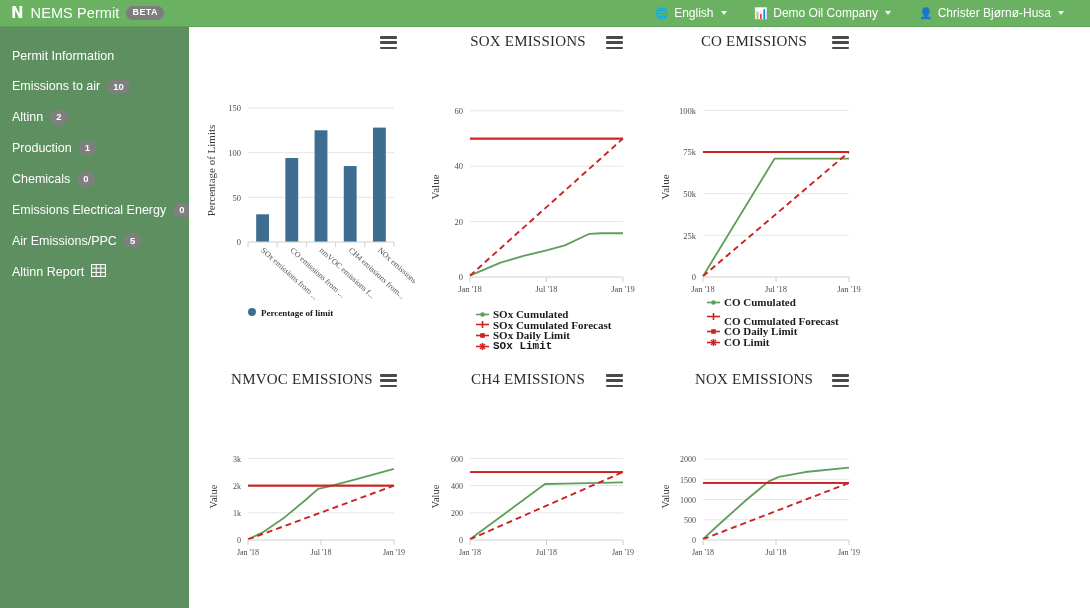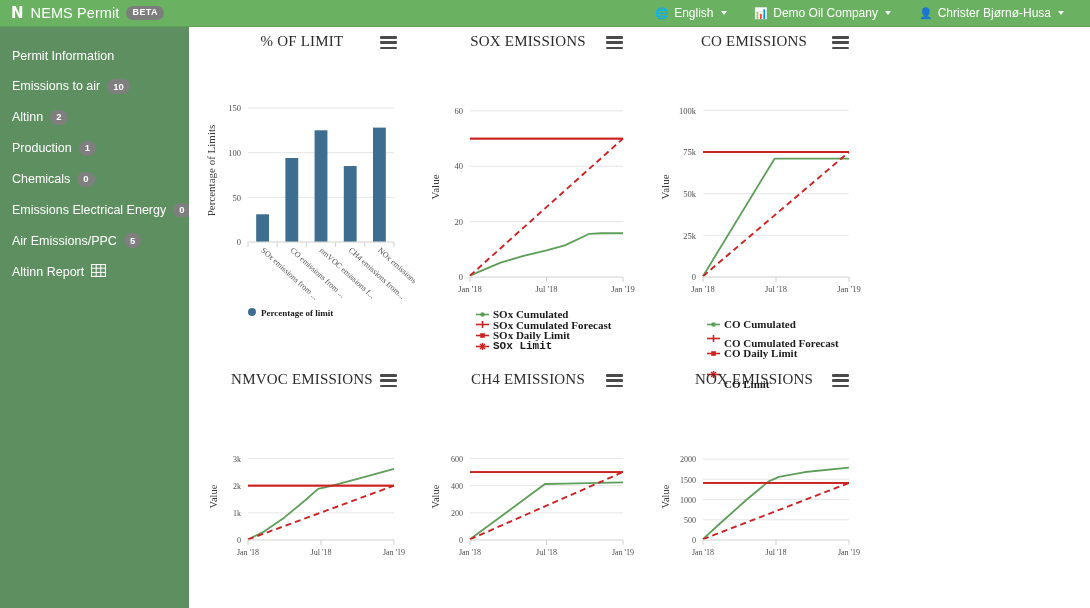--- a/index.html
+++ b/index.html
@@ -148,21 +148,20 @@
           <line x1="5.2" y1="0.5" x2="5.2" y2="12.5" stroke="#ffffff" stroke-width="1"></line>
           <line x1="9.8" y1="0.5" x2="9.8" y2="12.5" stroke="#ffffff" stroke-width="1"></line>
         </svg>
       </span>
     </div>
   </div>
 
   <div id="main">
     <div class="chart-row">
       <div class="chart-card" style="width:226px;height:338px;">
-        <div class="chart-title">% OF LIMIT</div>
         <div class="burger">
             <i></i>
             <i></i>
             <i></i>
           </div>
         <svg class="plot" id="svg-0" width="226" height="338">
             <line x1="59" y1="215" x2="205" y2="215" stroke="#e6e6e6" stroke-width="1"></line>
             <text x="52" y="218.2" text-anchor="end" font-size="8.5" fill="#4d4d4d">0</text>
             <line x1="59" y1="170.3125" x2="205" y2="170.3125" stroke="#e6e6e6" stroke-width="1"></line>
             <text x="52" y="173.5125" text-anchor="end" font-size="8.5" fill="#4d4d4d">50</text>
@@ -278,21 +277,21 @@
             <path d="M62.00 125.00 L208.00 125.00" fill="none" stroke="#cc2222" stroke-width="1.8" stroke-linejoin="round" stroke-linecap="butt"></path>
             <path d="M62.00 125.00 L208.00 125.00" fill="none" stroke="#cc2222" stroke-width="1.8" stroke-linejoin="round" stroke-linecap="butt"></path>
             <line x1="62" y1="250" x2="208" y2="250" stroke="#dcdcdc" stroke-width="1"></line>
             <line x1="62" y1="250" x2="62" y2="255" stroke="#cfcfcf" stroke-width="1"></line>
             <text x="62" y="265" text-anchor="middle" font-size="8.5" fill="#4d4d4d">Jan '18</text>
             <line x1="135" y1="250" x2="135" y2="255" stroke="#cfcfcf" stroke-width="1"></line>
             <text x="135" y="265" text-anchor="middle" font-size="8.5" fill="#4d4d4d">Jul '18</text>
             <line x1="208" y1="250" x2="208" y2="255" stroke="#cfcfcf" stroke-width="1"></line>
             <text x="208" y="265" text-anchor="middle" font-size="8.5" fill="#4d4d4d">Jan '19</text>
           </svg>
-        <div class="legend" id="lg-2" style="left:66px;top:292px;">
+        <div class="legend" id="lg-2" style="left:66px;top:270px;">
             <div class="legend-row">
               <svg width="13" height="9" class="lg-sym">
                 <line x1="0" y1="4.5" x2="13" y2="4.5" stroke="#5f9e5a" stroke-width="1.6"></line>
                 <circle cx="6.5" cy="4.5" r="2.3" fill="#5f9e5a"></circle>
               </svg>
               <span style="font-weight: bold;">CO Cumulated</span>
             </div>
             <div class="legend-row">
               <svg width="13" height="9" class="lg-sym">
                 <line x1="0" y1="4.5" x2="13" y2="4.5" stroke="#cc2222" stroke-width="1.6"></line>
@@ -307,21 +306,21 @@
               </svg>
               <span style="font-weight: bold;">CO Daily Limit</span>
             </div>
             <div class="legend-row">
               <svg width="13" height="9" class="lg-sym">
                 <line x1="0" y1="4.5" x2="13" y2="4.5" stroke="#cc2222" stroke-width="1.6"></line>
                 <line x1="6.5" y1="1" x2="6.5" y2="8" stroke="#cc2222" stroke-width="1.6"></line>
                 <line x1="4" y1="2" x2="9" y2="7" stroke="#cc2222" stroke-width="1.4"></line>
                 <line x1="9" y1="2" x2="4" y2="7" stroke="#cc2222" stroke-width="1.4"></line>
               </svg>
-              <span style="font-weight: bold; margin-top: 20px;">CO Limit</span>
+              <span style="font-weight: bold;">CO Limit</span>
             </div>
           </div>
       </div>
     </div>
 
     <div class="chart-row">
       <div class="chart-card" style="width:226px;height:243px;">
         <div class="chart-title">NMVOC EMISSIONS</div>
         <div class="burger">
             <i></i>

